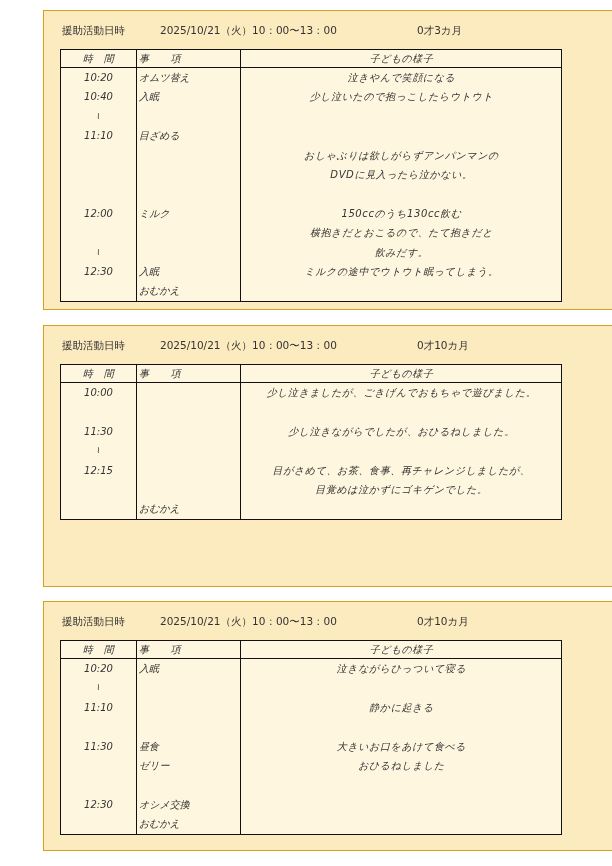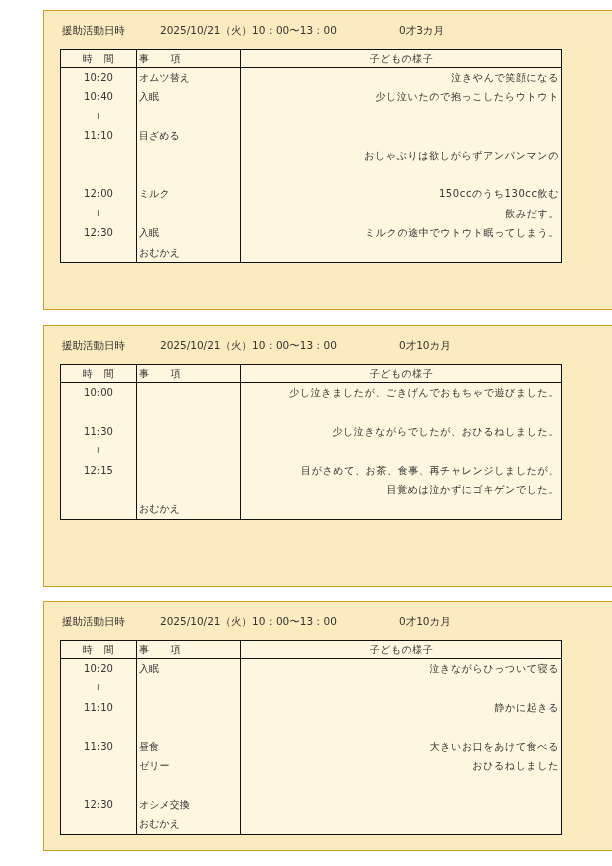--- a/index.html
+++ b/index.html
@@ -8,36 +8,36 @@
     position: absolute; left: 43px; width: 587px;
     background: #fdebc0; border: 1.5px solid #d4a21a; box-sizing: border-box;
   }
   .card-head {
     position: absolute; left: 18px; top: 13px; height: 16px;
     font-size: 10.5px; color: #333; white-space: nowrap;
   }
   .card-head span { position: absolute; top: 0; white-space: nowrap; }
   .h-label { left: 0; }
   .h-date { left: 98px; }
-  .h-age { left: 337px; }
+  .h-age { left: 355px; }
   table.log {
     position: absolute; left: 16px; width: 502px;
     border-collapse: collapse; background: #fff6df; table-layout: fixed;
     font-size: 10px;
   }
   table.log th, table.log td {
     border-left: 1.2px solid #111; border-right: 1.2px solid #111;
     padding: 0 2px; height: 19.4px; line-height: 19.4px; white-space: nowrap; overflow: hidden;
     font-weight: normal; color: #333;
   }
-  table.log { border: 1.5px solid #111; }
+  table.log { border: 1.5px solid #111; font-style: italic; }
   table.log th { border-bottom: 1.2px solid #111; height: 17px; line-height: 17px; font-size: 10px; letter-spacing: 0.5px; }
   .c-time { width: 71px; text-align: center; }
   .c-item { width: 99px; text-align: left; }
-  .c-note { text-align: right; padding-left: 3px !important; letter-spacing: 0.6px; }
+  .c-note { text-align: center; padding-left: 3px !important; letter-spacing: 0.6px; }
   th.c-note { text-align: center; }
   .wave { font-size: 9px; }
 </style>
 </head>
 <body>
 
 <div id="root">
     <div class="card" style="top: 10px; height: 300px;">
       <div class="card-head">
         <span class="h-label">援助活動日時</span>
@@ -74,26 +74,36 @@
             <td class="c-note"></td>
           </tr>
           <tr>
             <td class="c-time"></td>
             <td class="c-item"></td>
             <td class="c-note">おしゃぶりは欲しがらずアンパンマンの</td>
           </tr>
           <tr>
             <td class="c-time"></td>
             <td class="c-item"></td>
+            <td class="c-note">DVDに見入ったら泣かない。</td>
+          </tr>
+          <tr>
+            <td class="c-time"></td>
+            <td class="c-item"></td>
             <td class="c-note"></td>
           </tr>
           <tr>
             <td class="c-time">12:00</td>
             <td class="c-item">ミルク</td>
             <td class="c-note">150ccのうち130cc飲む</td>
+          </tr>
+          <tr>
+            <td class="c-time"></td>
+            <td class="c-item"></td>
+            <td class="c-note">横抱きだとおこるので、たて抱きだと</td>
           </tr>
           <tr>
             <td class="c-time wave">≀</td>
             <td class="c-item"></td>
             <td class="c-note">飲みだす。</td>
           </tr>
           <tr>
             <td class="c-time">12:30</td>
             <td class="c-item">入眠</td>
             <td class="c-note">ミルクの途中でウトウト眠ってしまう。</td>

